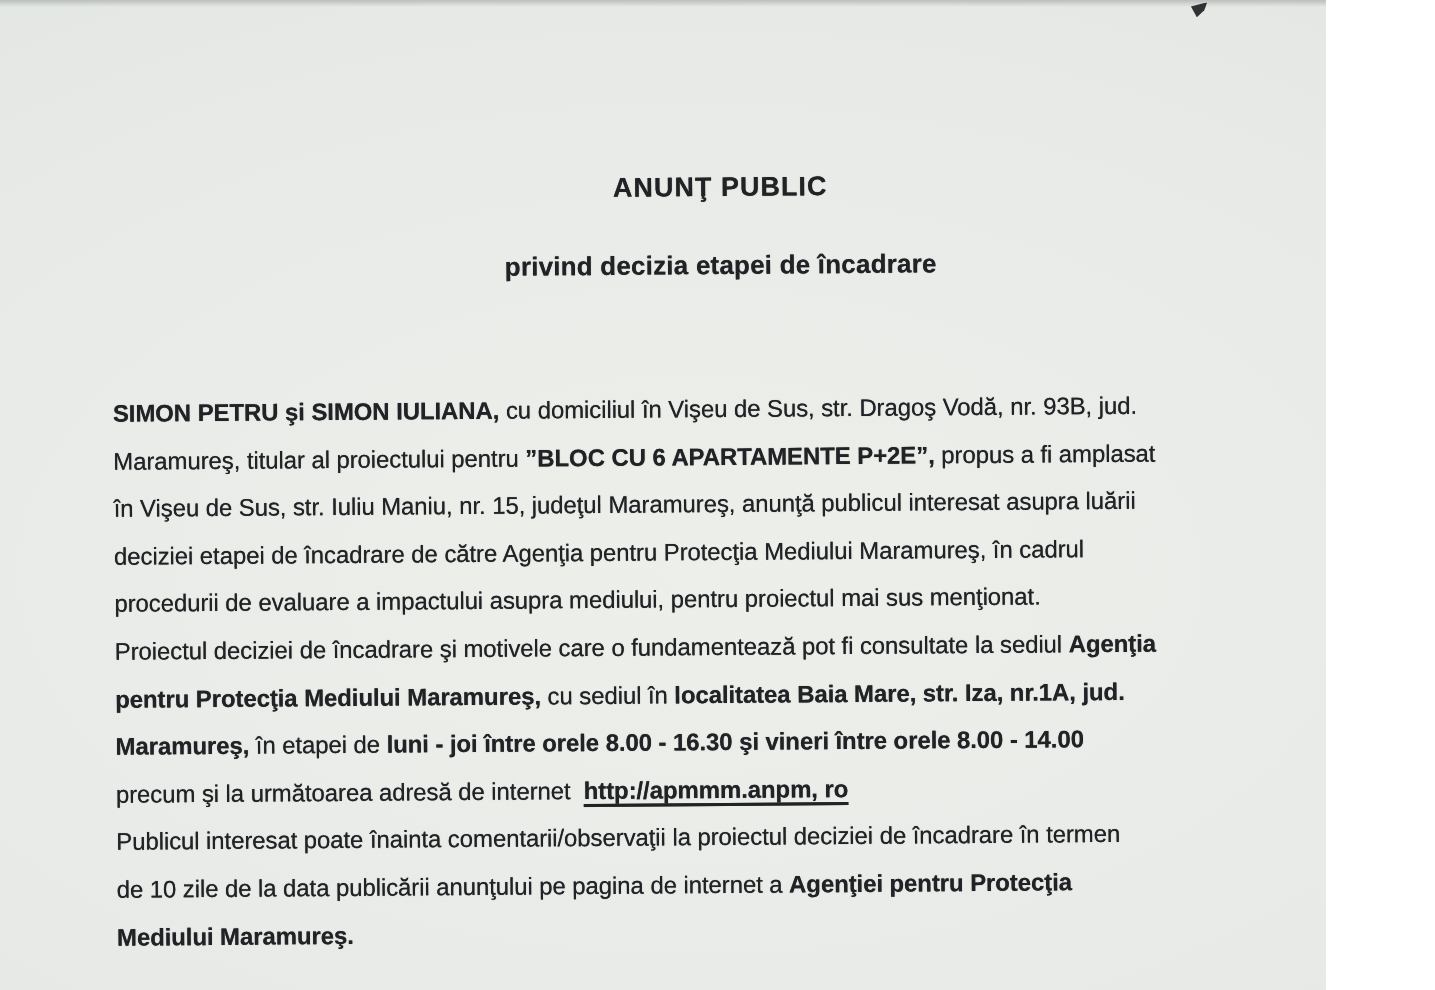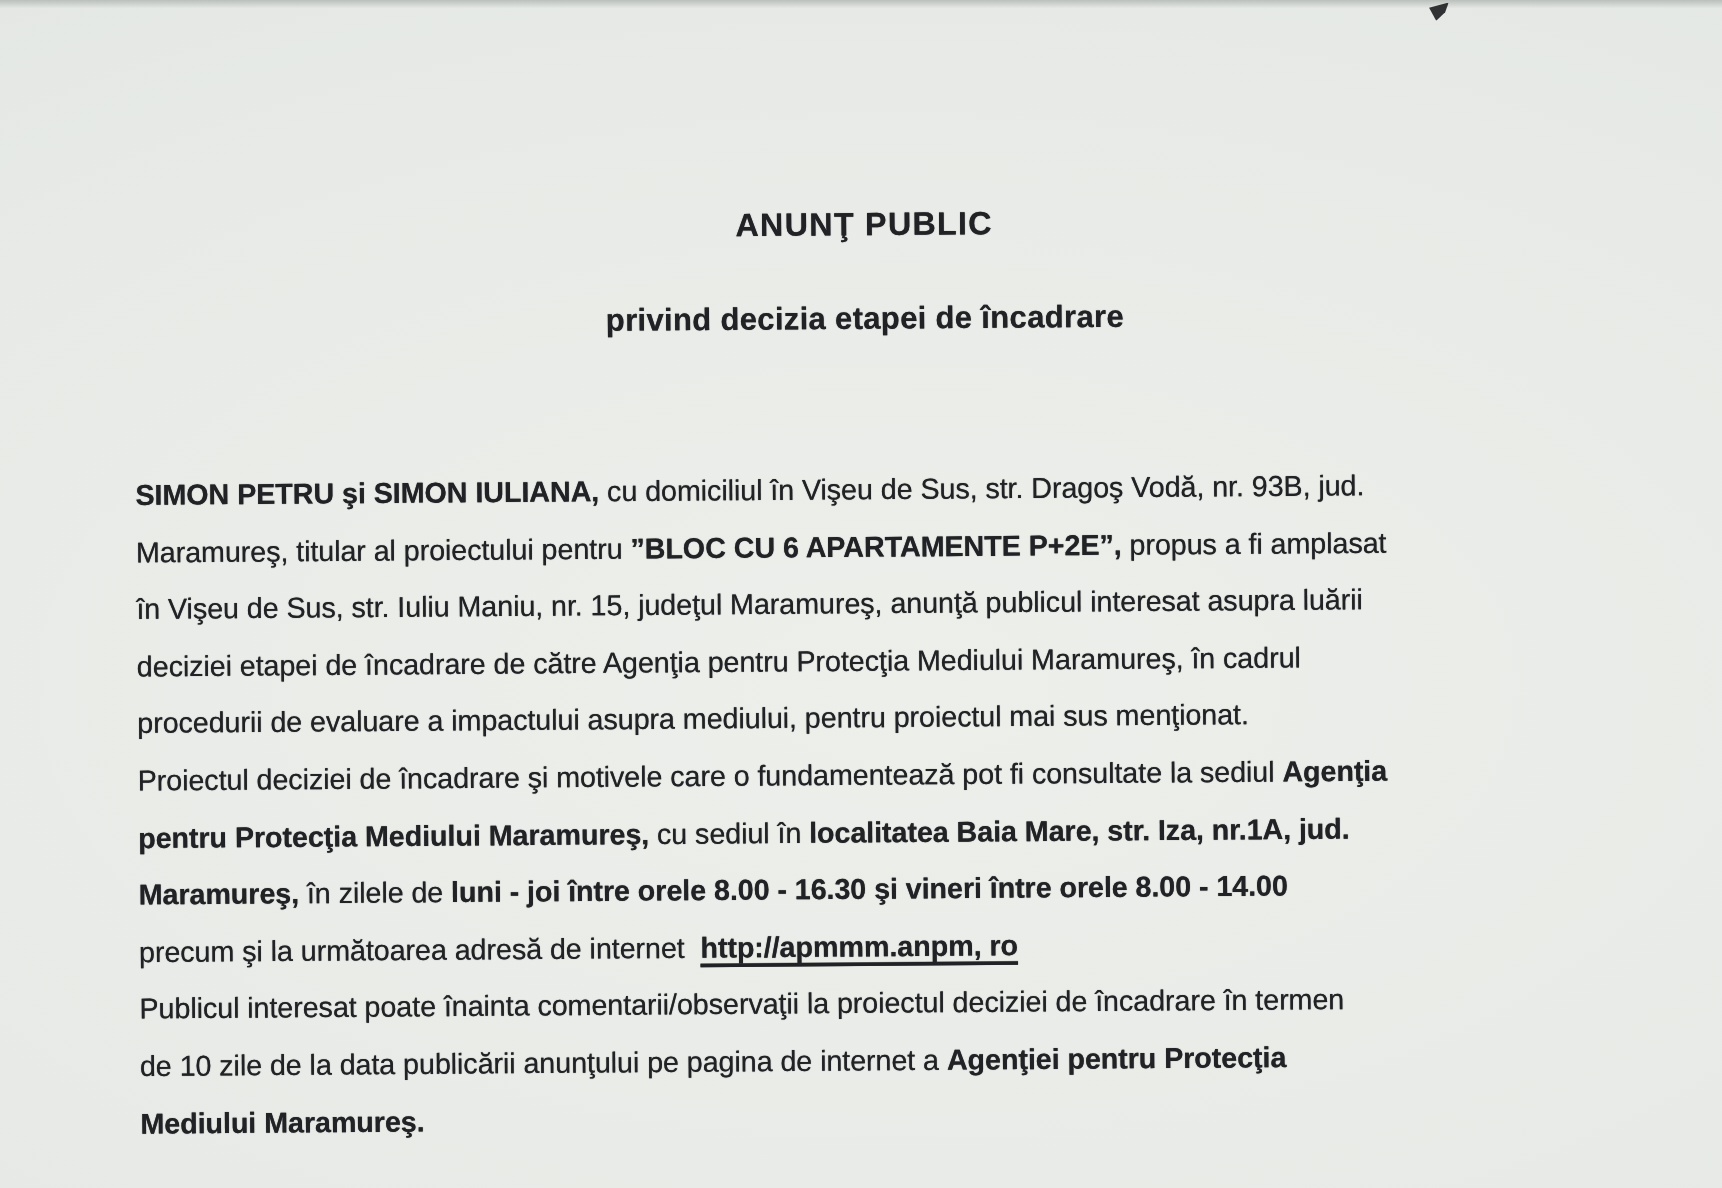--- a/index.html
+++ b/index.html
@@ -7,21 +7,21 @@
     padding: 0;
   }
   body {
     width: 1435px;
     height: 990px;
     overflow: hidden;
     font-family: "Liberation Sans", "DejaVu Sans", sans-serif;
   }
   .sheet {
     position: relative;
-    width: 1435px;
+    width: 1326px;
     height: 990px;
     background:
       radial-gradient(125% 95% at 52% 58%, var(--paper-light) 0%, var(--paper) 55%, var(--paper-dark) 100%);
     overflow: hidden;
   }
   
   .edge-top {
     position: absolute;
     left: 0; top: 0;
     width: 100%; height: 7px;
@@ -97,20 +97,20 @@
     <div class="title">ANUNŢ PUBLIC</div>
     <div class="subtitle">privind decizia etapei de încadrare</div>
     <div class="body-text">
         <div class="line" style="word-spacing: 0px;"><span class="b">SIMON PETRU şi SIMON IULIANA,</span><span> cu domiciliul în Vişeu de Sus, str. Dragoş Vodă, nr. 93B, jud.</span></div>
         <div class="line" style="word-spacing: 0px;"><span>Maramureş, titular al proiectului pentru </span><span class="b">”BLOC CU 6 APARTAMENTE P+2E”,</span><span> propus a fi amplasat</span></div>
         <div class="line" style="word-spacing: 0px;"><span>în Vişeu de Sus, str. Iuliu Maniu, nr. 15, judeţul Maramureş, anunţă publicul interesat asupra luării</span></div>
         <div class="line" style="word-spacing: 0px;"><span>deciziei etapei de încadrare de către Agenţia pentru Protecţia Mediului Maramureş, în cadrul</span></div>
         <div class="line"><span>procedurii de evaluare a impactului asupra mediului, pentru proiectul mai sus menţionat.</span></div>
         <div class="line" style="word-spacing: 0px;"><span>Proiectul deciziei de încadrare şi motivele care o fundamentează pot fi consultate la sediul </span><span class="b">Agenţia</span></div>
         <div class="line" style="word-spacing: 0px;"><span class="b">pentru Protecţia Mediului Maramureş,</span><span> cu sediul în </span><span class="b">localitatea Baia Mare, str. Iza, nr.1A, jud.</span></div>
-        <div class="line" style="word-spacing: 0px;"><span class="b">Maramureş,</span><span> în zilele de </span><span class="b">luni - joi între orele 8.00 - 16.30 şi vineri între orele 8.00 - 14.00</span></div>
+        <div class="line" style="word-spacing: 0px;"><span class="b">Maramureş,</span><span> în etapei de </span><span class="b">luni - joi între orele 8.00 - 16.30 şi vineri între orele 8.00 - 14.00</span></div>
         <div class="line"><span>precum şi la următoarea adresă de internet&nbsp; </span><span class="b u">http://apmmm.anpm, ro</span></div>
         <div class="line" style="word-spacing: 0px;"><span>Publicul interesat poate înainta comentarii/observaţii la proiectul deciziei de încadrare în termen</span></div>
         <div class="line" style="word-spacing: 0px;"><span>de 10 zile de la data publicării anunţului pe pagina de internet a </span><span class="b">Agenţiei pentru Protecţia</span></div>
         <div class="line"><span class="b">Mediului Maramureş.</span></div>
       </div>
   </div>
 </div>
 
 </body></html>

